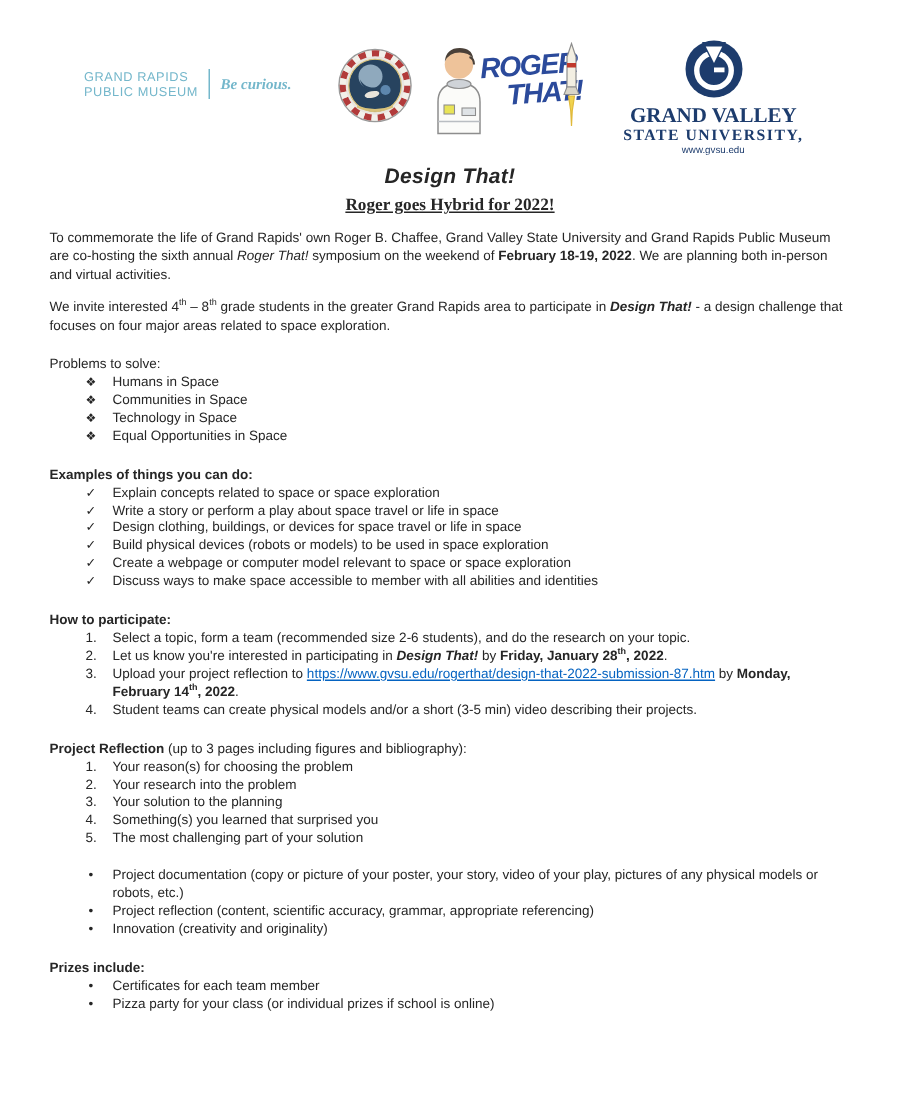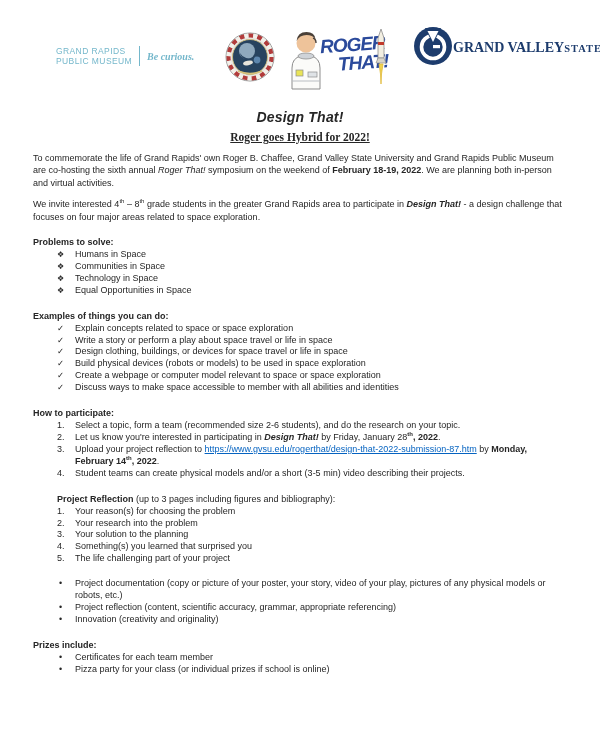--- a/index.html
+++ b/index.html
@@ -17,21 +17,21 @@
   
   .header{display:flex;justify-content:space-between;align-items:flex-start;padding:26px 62px 0 56px;height:70px;}
   .grpm{display:flex;align-items:center;margin-top:20px;}
   .grpm-name{font-size:8.5px;line-height:10px;letter-spacing:.4px;color:var(--grpm-blue);font-weight:500;}
   .grpm-div{width:1px;height:20px;background:var(--grpm-blue);margin:0 7px;}
   .grpm-tag{font-family:"Liberation Serif",serif;font-style:italic;font-weight:bold;font-size:10px;color:var(--grpm-blue);}
   .centerlogos{display:flex;align-items:center;gap:6px;margin-top:0px;}
   .rt-logo{position:relative;width:102px;height:64px;}
   .rt-word1{position:absolute;left:38px;top:8px;font-size:19px;font-weight:bold;font-style:italic;color:var(--roger-navy);transform:rotate(-4deg);letter-spacing:-1px;}
   .rt-word2{position:absolute;left:56px;top:26px;font-size:19px;font-weight:bold;font-style:italic;color:var(--roger-navy);transform:rotate(-4deg);letter-spacing:-1px;}
-  .gvsu{display:flex;flex-direction:row;align-items:center;width:125px;}
+  .gvsu{display:flex;flex-direction:column;align-items:center;width:125px;}
   .gvsu-name1{font-family:"Liberation Serif",serif;font-size:14px;line-height:14px;letter-spacing:0px;color:var(--gvsu-navy);font-weight:600;white-space:nowrap;}
   .gvsu-name2{font-family:"Liberation Serif",serif;font-size:10.5px;line-height:11px;letter-spacing:1px;color:var(--gvsu-navy);font-weight:600;white-space:nowrap;}
   .gvsu-url{font-size:6.5px;color:var(--gvsu-navy);margin-top:1px;}
   
   .content{padding:0 33px;}
   .title{text-align:center;font-size:14px;font-weight:bold;font-style:italic;margin-top:13px;letter-spacing:.2px;}
   .subtitle{text-align:center;font-family:"Liberation Serif",serif;font-size:11.5px;font-weight:bold;text-decoration:underline;margin-top:6px;}
   .par{font-size:9px;line-height:12.4px;margin:9px 0 0;}
   .section{margin-top:13px;}
   .section-heading{font-size:9px;line-height:12px;}
@@ -120,21 +120,21 @@
 
   <div class="content">
     <div class="title">Design That!</div>
     <div class="subtitle">Roger goes Hybrid for 2022!</div>
 
     <p class="par"><span>To commemorate the life of Grand Rapids' own Roger B. Chaffee, Grand Valley State University and Grand Rapids Public Museum are co-hosting the sixth annual </span><span style="font-style: italic;">Roger That!</span><span> symposium on the weekend of </span><span style="font-weight: bold;">February 18-19, 2022</span><span>. We are planning both in-person and virtual activities.</span></p>
     <p class="par"><span>We invite interested 4</span><span><sup>th</sup></span><span> – 8</span><span><sup>th</sup></span><span> grade students in the greater Grand Rapids area to participate in </span><span style="font-weight: bold; font-style: italic;">Design That!</span><span> - a design challenge that focuses on four major areas related to space exploration.</span></p>
 
     <div>
         <div class="section">
-          <div class="section-heading"><span style="font-weight: bold;">Problems to solve:</span></div>
+          <div class="section-heading"><span style="font-weight: normal;">Problems to solve:</span></div>
           <div class="list diamond">
             <div class="list-row">
               <span class="marker">❖</span>
               <span class="item-text"><span>Humans in Space</span></span>
             </div>
             <div class="list-row">
               <span class="marker">❖</span>
               <span class="item-text"><span>Communities in Space</span></span>
             </div>
             <div class="list-row">
@@ -178,54 +178,54 @@
         </div>
         <div class="section">
           <div class="section-heading"><span style="font-weight: bold;">How to participate:</span></div>
           <div class="list ordered">
             <div class="list-row">
               <span class="marker">1.</span>
               <span class="item-text"><span>Select a topic, form a team (recommended size 2-6 students), and do the research on your topic.</span></span>
             </div>
             <div class="list-row">
               <span class="marker">2.</span>
-              <span class="item-text"><span>Let us know you're interested in participating in </span><span style="font-weight: bold; font-style: italic;">Design That!</span><span> by </span><span style="font-weight: normal;">Friday, January 28</span><span style="font-weight: bold;"><sup>th</sup></span><span style="font-weight: bold;">, 2022</span><span>.</span></span>
+              <span class="item-text"><span>Let us know you're interested in participating in </span><span style="font-weight: bold; font-style: italic;">Design That!</span><span> by </span><span style="font-weight: bold;">Friday, January 28</span><span style="font-weight: bold;"><sup>th</sup></span><span style="font-weight: bold;">, 2022</span><span>.</span></span>
             </div>
             <div class="list-row">
               <span class="marker">3.</span>
               <span class="item-text"><span>Upload your project reflection to </span><a class="link" href="#">https://www.gvsu.edu/rogerthat/design-that-2022-submission-87.htm</a><span> by </span><span style="font-weight: bold;">Monday, February 14</span><span style="font-weight: bold;"><sup>th</sup></span><span style="font-weight: bold;">, 2022</span><span>.</span></span>
             </div>
             <div class="list-row">
               <span class="marker">4.</span>
               <span class="item-text"><span>Student teams can create physical models and/or a short (3-5 min) video describing their projects.</span></span>
             </div>
           </div>
         </div>
         <div class="section">
-          <div class="section-heading"><span style="font-weight: bold; margin-left: 24px;">Project Reflection</span><span> (up to 3 pages including figures and bibliography):</span></div>
+          <div class="section-heading"><span style="font-weight: bold;">Project Reflection</span><span> (up to 3 pages including figures and bibliography):</span></div>
           <div class="list ordered">
             <div class="list-row">
               <span class="marker">1.</span>
               <span class="item-text"><span>Your reason(s) for choosing the problem</span></span>
             </div>
             <div class="list-row">
               <span class="marker">2.</span>
               <span class="item-text"><span>Your research into the problem</span></span>
             </div>
             <div class="list-row">
               <span class="marker">3.</span>
               <span class="item-text"><span>Your solution to the planning</span></span>
             </div>
             <div class="list-row">
               <span class="marker">4.</span>
               <span class="item-text"><span>Something(s) you learned that surprised you</span></span>
             </div>
             <div class="list-row">
               <span class="marker">5.</span>
-              <span class="item-text"><span>The life challenging part of your project</span></span>
+              <span class="item-text"><span>The most challenging part of your solution</span></span>
             </div>
           </div>
         </div>
         <div class="section">
           <div class="list disc">
             <div class="list-row">
               <span class="marker">•</span>
               <span class="item-text"><span>Project documentation (copy or picture of your poster, your story, video of your play, pictures of any physical models or robots, etc.)</span></span>
             </div>
             <div class="list-row">

